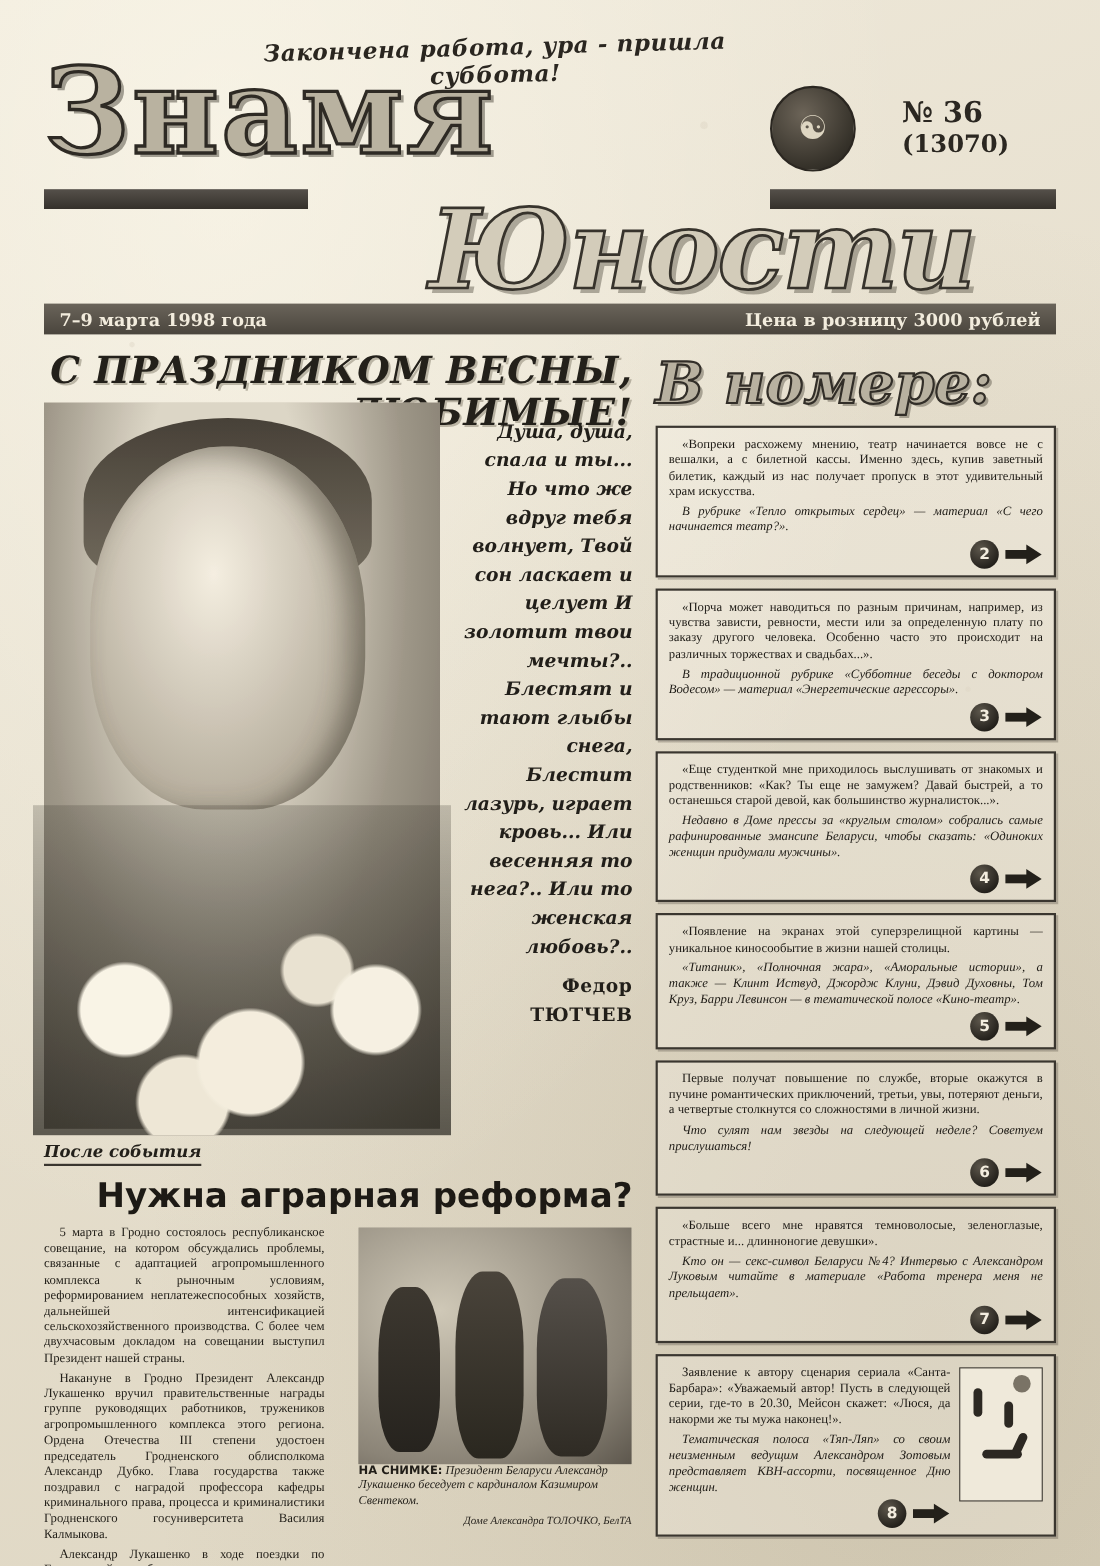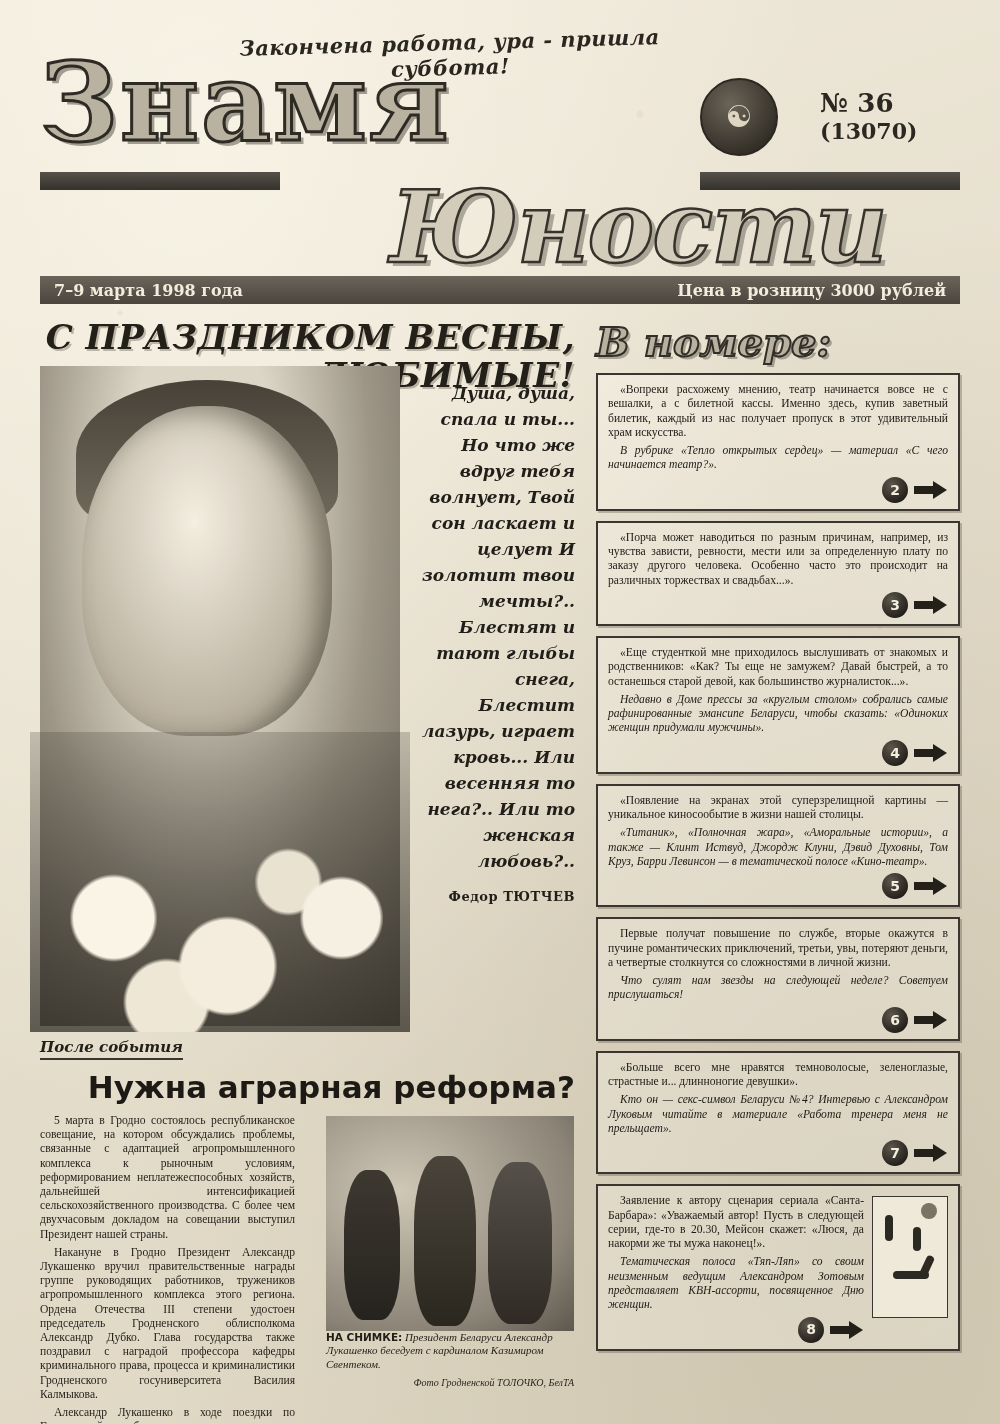--- a/index.html
+++ b/index.html
@@ -126,21 +126,21 @@
       radial-gradient(circle at 36% 90%, #e9e2d2 0 40px, rgba(0,0,0,0) 44px),
       radial-gradient(circle at 68% 50%, #e4ddcd 0 30px, rgba(0,0,0,0) 34px),
       linear-gradient(180deg, rgba(70,66,56,.25), rgba(40,38,32,.7));
   }
   .poem{
     position:absolute;right:0;top:62px;width:160px;
     font-family:"DejaVu Serif", serif;font-weight:bold;font-style:italic;
     font-size:17px;line-height:26px;text-align:right;color:#211e19;
   }
   .poem .author{
-    display:block;margin-top:10px;font-size:13px;font-style:normal;letter-spacing:.5px;
+    display:block;margin-top:10px;font-size:17px;font-style:normal;letter-spacing:.5px;
   }
 
   .after-event{
     position:absolute;left:0;top:720px;width:535px;
   }
   .kicker{
     font-family:"DejaVu Serif", serif;font-style:italic;font-weight:bold;font-size:15px;
     color:#23201a;border-bottom:2px solid #3a362f;display:inline-block;padding-bottom:2px;
   }
   .agro-title{
@@ -170,21 +170,21 @@
   }
   .caption b{font-family:"DejaVu Sans", sans-serif;font-size:10.5px;}
   .caption i{font-style:italic;}
   .credit{
     width:248px;font-size:10px;font-style:italic;text-align:right;margin-top:6px;color:#2a2620;
   }
 
   
   .right{position:absolute;left:596px;top:318px;width:364px;}
   .vnomere{
-    font-family:"DejaVu Serif", serif;font-weight:bold;font-style:italic;font-size:40px;
+    font-family:"DejaVu Serif", serif;font-weight:bold;font-style:italic;font-size:52px;
     color:#b8b1a0;-webkit-text-stroke:2px #322e28;
     text-shadow:3px 3px 0 rgba(70,64,52,.4);
     margin:0 0 8px 0;letter-spacing:0px;
   }
   .teaser{
     border:2px solid #3a362f;background:rgba(255,252,243,.28);
     padding:8px 10px 6px 10px;margin-bottom:10px;position:relative;
     font-family:"Liberation Serif", serif;font-size:11.6px;line-height:14.3px;text-align:justify;
     color:#1e1b16;
     box-shadow:2px 2px 0 rgba(60,55,45,.28);
@@ -283,40 +283,41 @@
         <div>
           <div class="photo2">
             <div class="p p1"></div>
             <div class="p p2"></div>
             <div class="p p3"></div>
           </div>
           <div class="caption">
             <b>НА СНИМКЕ:</b>
             <i>Президент Беларуси Александр Лукашенко беседует с кардиналом Казимиром Свентеком.</i>
           </div>
-          <div class="credit">Фото Гродненской ТОЛОЧКО, БелТА</div>
+          <div class="credit">Доме Александра ТОЛОЧКО, БелТА</div>
         </div>
       </div>
     </div>
   </div>
 
   <div class="right">
     <div class="vnomere">В номере:</div>
 
     <div class="teaser">
       <p>«Вопреки расхожему мнению, театр начинается вовсе не с вешалки, а с билетной кассы. Именно здесь, купив заветный билетик, каждый из нас получает пропуск в этот удивительный храм искусства.</p>
       <p class="it">В рубрике «Тепло открытых сердец» — материал «С чего начинается театр?».</p>
       <div class="nav">
         <div class="pagecircle">2</div>
         <div class="arrow"></div>
       </div>
     </div>
 
     <div class="teaser">
       <p>«Порча может наводиться по разным причинам, например, из чувства зависти, ревности, мести или за определенную плату по заказу другого человека. Особенно часто это происходит на различных торжествах и свадьбах...».</p>
+      <p class="it">В традиционной рубрике «Субботние беседы с доктором Водесом» — материал «Энергетические агрессоры».</p>
       <div class="nav">
         <div class="pagecircle">3</div>
         <div class="arrow"></div>
       </div>
     </div>
 
     <div class="teaser">
       <p>«Еще студенткой мне приходилось выслушивать от знакомых и родственников: «Как? Ты еще не замужем? Давай быстрей, а то останешься старой девой, как большинство журналисток...».</p>
       <p class="it">Недавно в Доме прессы за «круглым столом» собрались самые рафинированные эмансипе Беларуси, чтобы сказать: «Одиноких женщин придумали мужчины».</p>
       <div class="nav">

